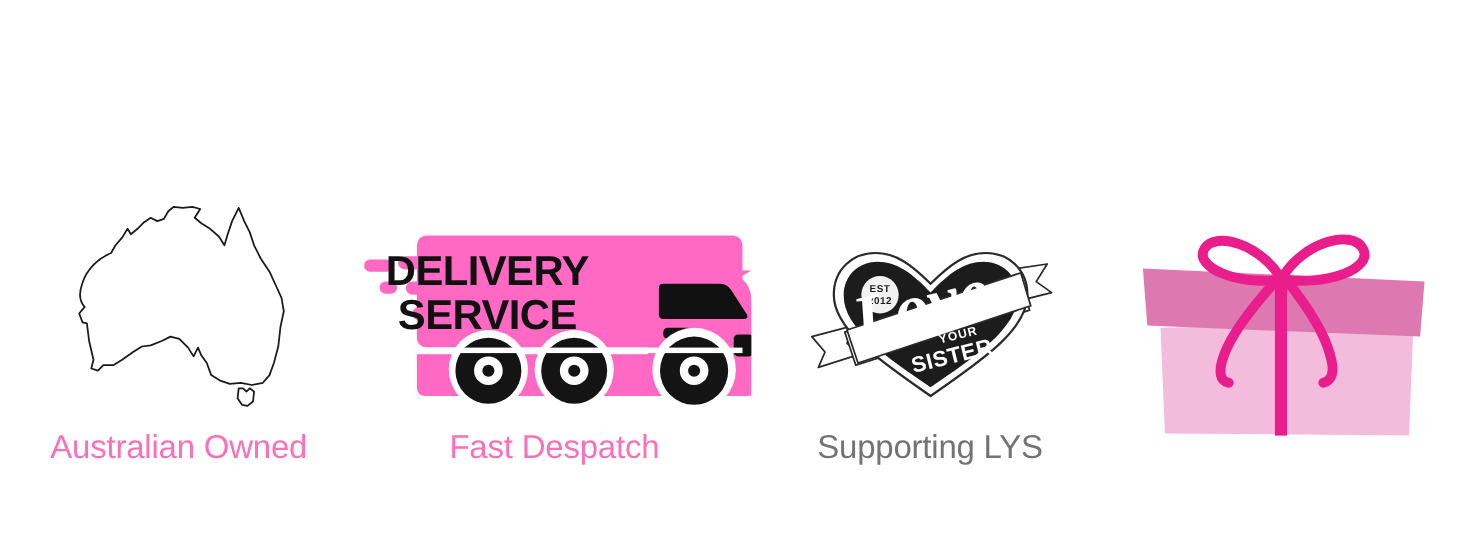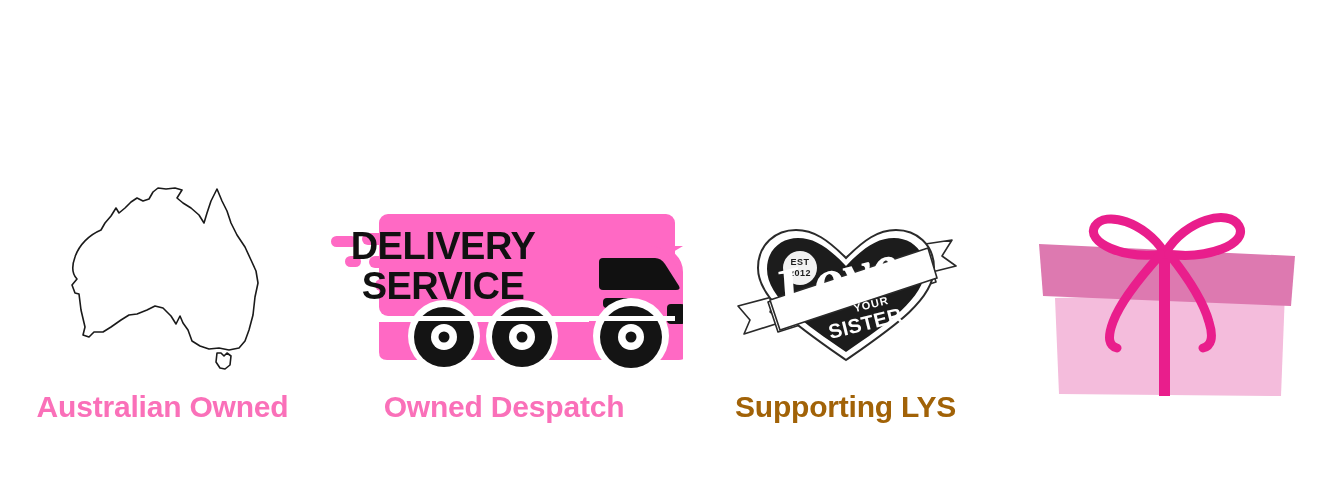--- a/index.html
+++ b/index.html
@@ -40,21 +40,21 @@
 
   .badge-icon {
     display: flex;
     align-items: flex-end;
     justify-content: center;
     height: 210px;
     margin-bottom: 22px;
   }
 
   .badge-label {
-    font-weight: bold;
+    font-weight: normal;
     font-size: 30px;
     letter-spacing: -0.2px;
     line-height: 1;
     white-space: nowrap;
     text-align: center;
   }
 
   
   .icon-map svg     { display: block; }
   .icon-truck svg   { display: block; }
@@ -210,21 +210,21 @@
         <rect x="48" y="116" width="296" height="5" fill="#ffffff"></rect>
 
         <text x="112" y="59" text-anchor="middle" fill="#111111" font-family="Liberation Sans, sans-serif" font-size="38" font-weight="bold" letter-spacing="-0.5" style="dominant-baseline:auto">
           <tspan>DELIVERY</tspan>
         </text>
         <text x="112" y="99" text-anchor="middle" fill="#111111" font-family="Liberation Sans, sans-serif" font-size="38" font-weight="bold" letter-spacing="-0.5">
           <tspan>SERVICE</tspan>
         </text>
       </svg>
     </div>
-    <div class="badge-label" style="color:#fa70b9">Owned Despatch</div>
+    <div class="badge-label" style="color:#fa70b9">Fast Despatch</div>
   </div>
 
   <div class="badge-item badge-item--heart">
     <div class="badge-icon icon-heart">
       <svg width="232" height="160" viewBox="0 0 232 160" aria-hidden="true">
 
         <g fill="#ffffff" stroke="#2a2a2a" stroke-width="1.6" stroke-linejoin="round">
           <path d="M8 96
                    L46 86
                    L40 102
@@ -266,21 +266,21 @@
         <g fill="#ffffff" stroke="#2a2a2a" stroke-width="1.6">
           <path d="M40 90 L198 38 L207 68 L50 120 Z"></path>
         </g>
 
         <text x="112" y="88" text-anchor="middle" fill="#ffffff" font-family="Liberation Serif, serif" font-size="62" font-style="italic" font-weight="bold" transform="rotate(-14 112 88)">Love</text>
 
         <text x="142" y="98" text-anchor="middle" fill="#ffffff" font-family="Liberation Sans, sans-serif" font-size="11" font-weight="bold" letter-spacing="1" transform="rotate(-14 142 98)">YOUR</text>
         <text x="137" y="120" text-anchor="middle" fill="#ffffff" font-family="Liberation Sans, sans-serif" font-size="20" font-weight="bold" letter-spacing="0.5" transform="rotate(-14 137 120)">SISTER</text>
       </svg>
     </div>
-    <div class="badge-label" style="color:#a16207">Supporting LYS</div>
+    <div class="badge-label" style="color:#737373">Supporting LYS</div>
   </div>
 
   <div class="badge-item badge-item--gift">
     <div class="badge-icon icon-gift">
       <svg width="280" height="196" viewBox="0 0 280 196" aria-hidden="true">
 
         <path d="M22 94 L252 88 L248 192 L26 190 Z" fill="#f4bcdc"></path>
 
         <path d="M6 40 L262 52 L258 102 L10 92 Z" fill="#dd79b0"></path>
 

